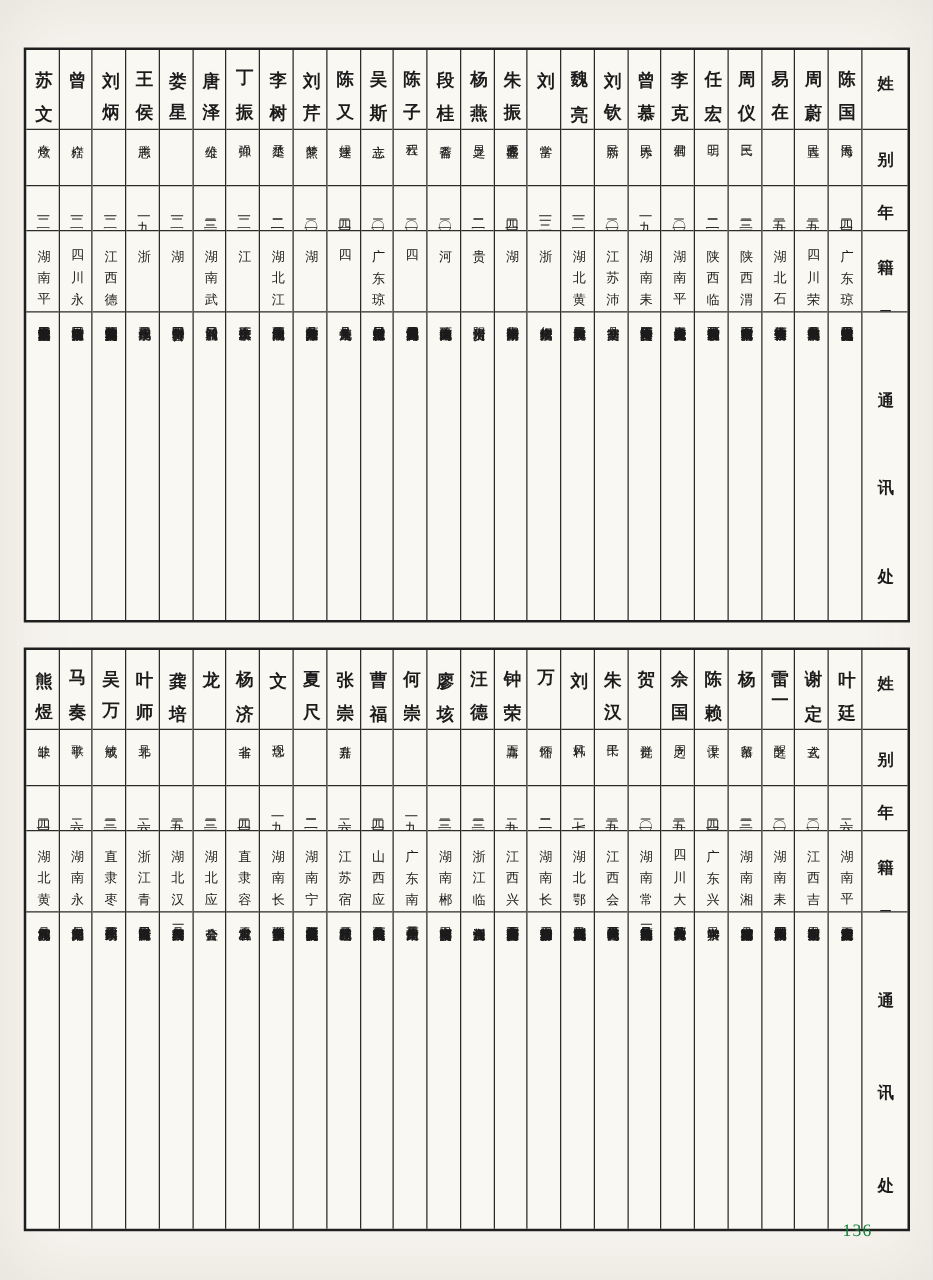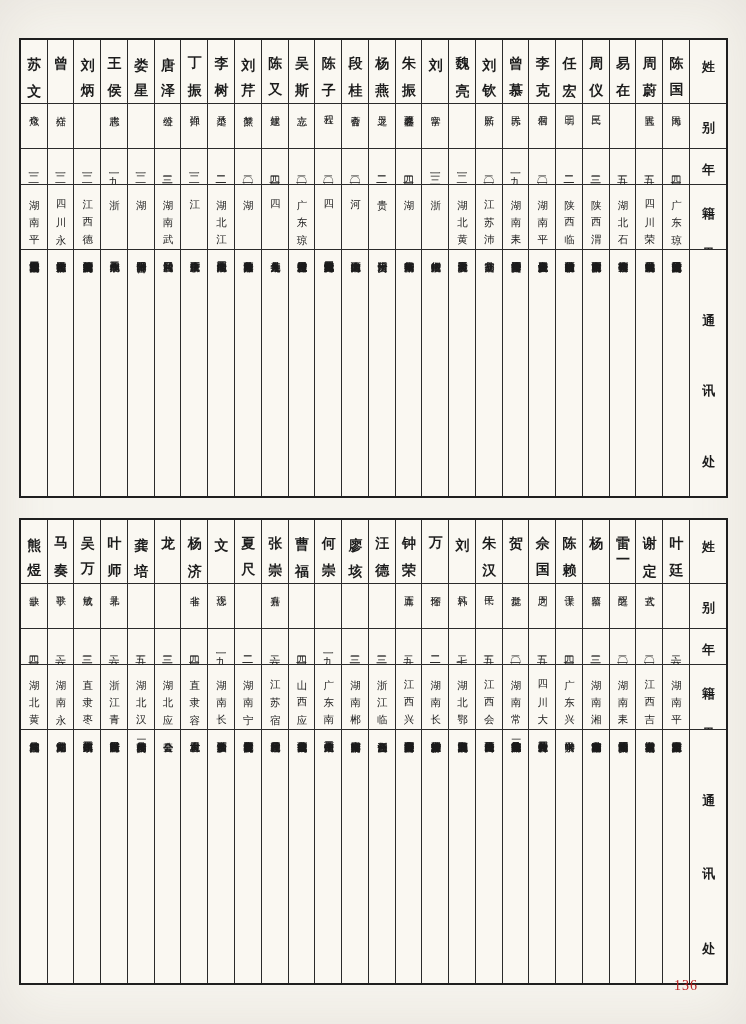--- a/index.html
+++ b/index.html
@@ -67,21 +67,21 @@
     height:100%;font-weight:700;font-size:13px;
     text-align:justify;text-align-last:justify;
     padding:10px 0;
   }
   .header-col .c-alias .vtext{padding:7px 0;}
   .header-col .c-age .vtext{padding:4px 0;height:100%;}
   .header-col .c-native .vtext{padding:12px 0;}
   .header-col .c-addr .vtext{padding:52px 0;}
   .page-number{
     position:absolute;right:48px;bottom:30px;
-    font-size:14px;color:#b91c1c;letter-spacing:1px;text-align:right;
+    font-size:14px;color:#15803d;letter-spacing:1px;text-align:right;
   }
 </style>
 </head>
 <body>
 
 <div class="page">
 
   <div class="dtable" id="table-top">
     <div class="col header-col">
       <div class="cell c-name">

